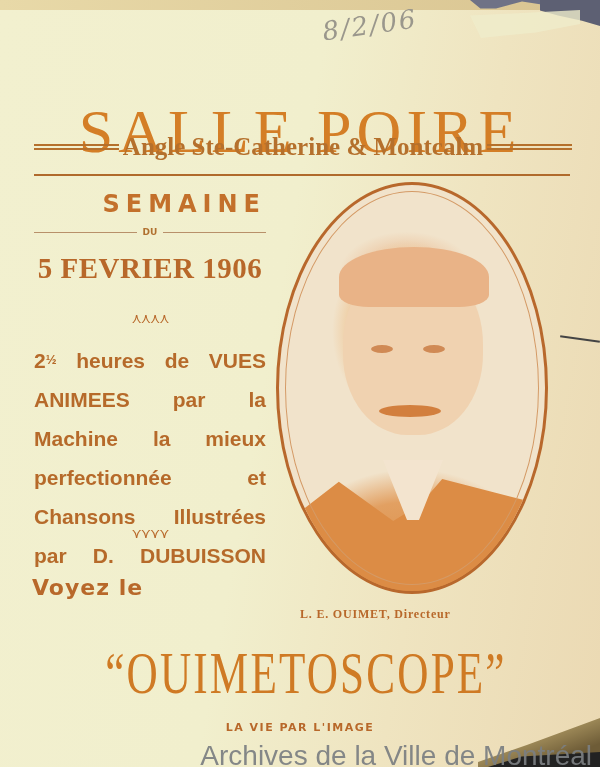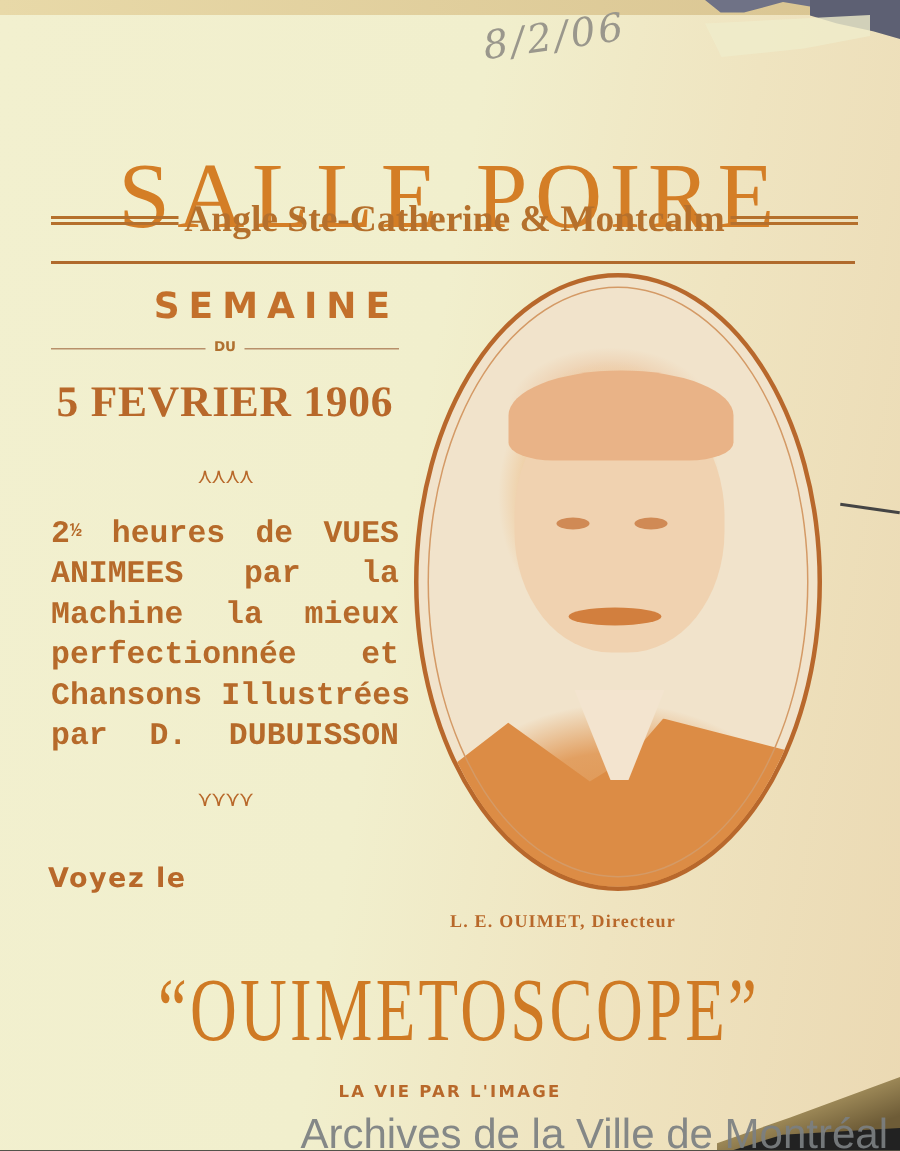--- a/index.html
+++ b/index.html
@@ -70,22 +70,22 @@
       color: #b8682a; letter-spacing: 0.5px;
     }
     .ornament {
       position: absolute; left: 34px; width: 232px; text-align: center;
       font-family: "DejaVu Sans", sans-serif; font-size: 14px; color: #b8682a; letter-spacing: -1px;
     }
     .orn1 { top: 310px; }
     .orn2 { top: 525px; }
     .body-text {
       position: absolute; left: 34px; width: 232px; top: 340px;
-      font-family: Liberation Mono, monospace; font-weight: bold; font-size: 21px;
-      line-height: 27px; color: #b66a2a; text-align: justify;
+      font-family: Liberation Sans, sans-serif; font-weight: bold; font-size: 21px;
+      line-height: 39px; color: #b66a2a; text-align: justify;
     }
     .body-text div { text-align-last: justify; white-space: nowrap; }
     .frac { font-size: 13px; vertical-align: 4px; }
     .portrait-wrap {
       position: absolute; left: 276px; top: 182px; width: 272px; height: 412px;
     }
     .oval {
       position: absolute; inset: 0; border-radius: 50%;
       border: 3px solid #b8682c;
       background:
@@ -120,21 +120,21 @@
     .collar {
       position: absolute; left: 104px; top: 275px; width: 60px; height: 60px; background: #f3e4cf;
       clip-path: polygon(0 0, 100% 0, 60% 100%, 40% 100%);
     }
     .crack {
       position: absolute; left: 560px; top: 338px; width: 40px; height: 2px; background: #444;
       transform: rotate(8deg);
     }
     .voyez {
       position: absolute; left: 32px; top: 575px;
-      font-family: "DejaVu Sans", sans-serif; font-weight: bold; font-size: 18px;
+      font-family: "DejaVu Sans", sans-serif; font-weight: bold; font-size: 22px;
       color: #b8682a; letter-spacing: 1px;
     }
     .director {
       position: absolute; left: 300px; top: 607px;
       font-family: "Liberation Serif", serif; font-weight: bold; font-size: 12px;
       color: #b8682a; letter-spacing: 0.8px;
     }
     .brand {
       position: absolute; left: 26px; width: 560px; top: 633px; text-align: center;
       font-family: "Liberation Serif", serif; font-size: 60px; line-height: 80px;

